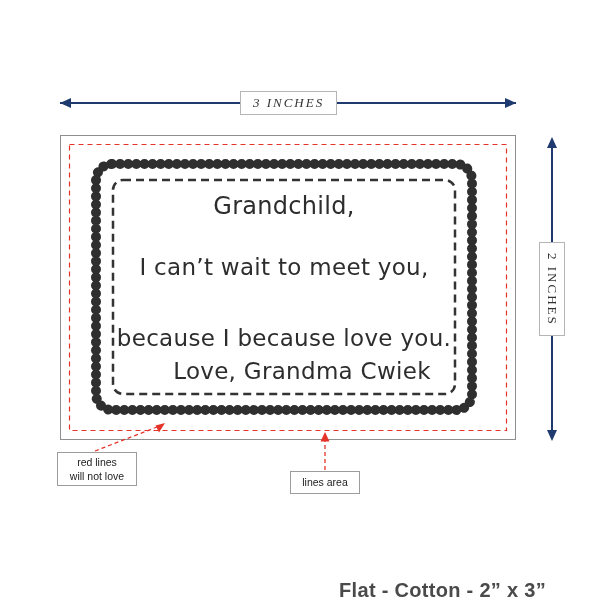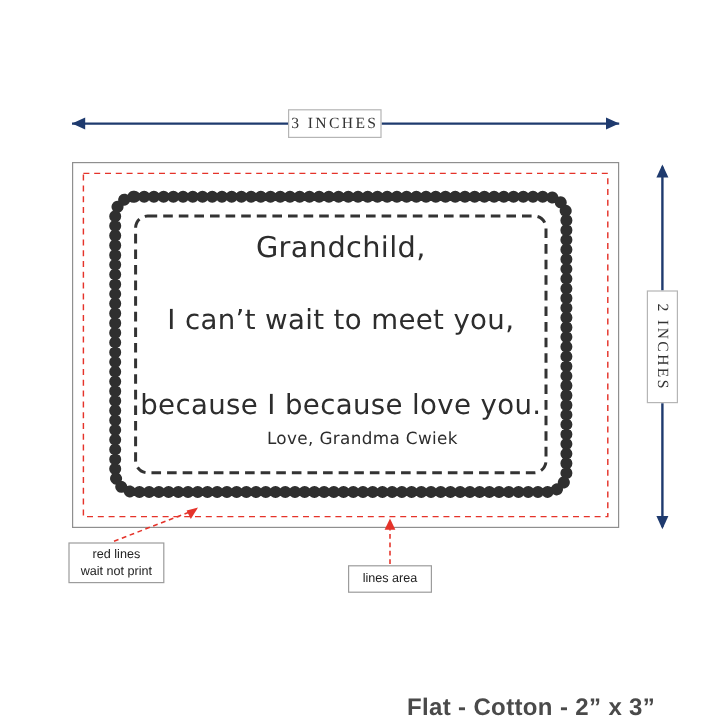--- a/index.html
+++ b/index.html
@@ -28,21 +28,21 @@
     border: 1px solid #b5b5b5;
     color: #333333;
     font-family: "Liberation Serif", serif;
     font-size: 13px;
     letter-spacing: 2px;
     display: flex;
     align-items: center;
     justify-content: center;
     z-index: 3;
   }
-  .dim-label.horizontal { left: 240px; top: 91px; width: 78px; height: 24px; }
+  .dim-label.horizontal { left: 240px; top: 91px; width: 97px; height: 24px; font-style: italic; }
   .dim-label.vertical {
     left: 539px; top: 242px; width: 26px; height: 94px;
     writing-mode: vertical-rl;
     letter-spacing: 2px;
   }
 
   
   .quote {
     position: absolute;
     left: 92px; top: 160px;
@@ -50,21 +50,21 @@
     color: #2d2d2d;
     font-family: "DejaVu Sans", sans-serif;
     text-align: center;
     z-index: 2;
     letter-spacing: 0.3px;
   }
   .quote .line { position: absolute; left: 0; width: 100%; white-space: nowrap; }
   .quote .q1 { top: 32px;  font-size: 24px; }
   .quote .q2 { top: 94px;  font-size: 23px; }
   .quote .q3 { top: 165px; font-size: 23px; }
-  .quote .q4 { top: 198px; font-size: 14px; padding-left: 36px; }
+  .quote .q4 { top: 198px; font-size: 23px; padding-left: 36px; }
 
   
   .callout {
     position: absolute;
     background: #ffffff;
     border: 1px solid #9c9c9c;
     color: #222222;
     font-size: 10.5px;
     line-height: 1.35;
     text-align: center;
@@ -130,21 +130,21 @@
 
   <div class="quote">
     <div class="line q2">I can’t wait to meet you,</div>
     <div class="line q1">Grandchild,</div>
     <div class="line q3">because I because love you.</div>
     <div class="line q4">Love, Grandma Cwiek</div>
   </div>
 
   <div class="callout red-lines">
     <span>red lines</span>
-    <span>wait not print</span>
+    <span>will not love</span>
   </div>
 
   <div class="callout safety">
     <span>lines area</span>
   </div>
 
   <div class="footer-caption">Flat - Cotton - 2” x 3”</div>
 
 </div>
 

